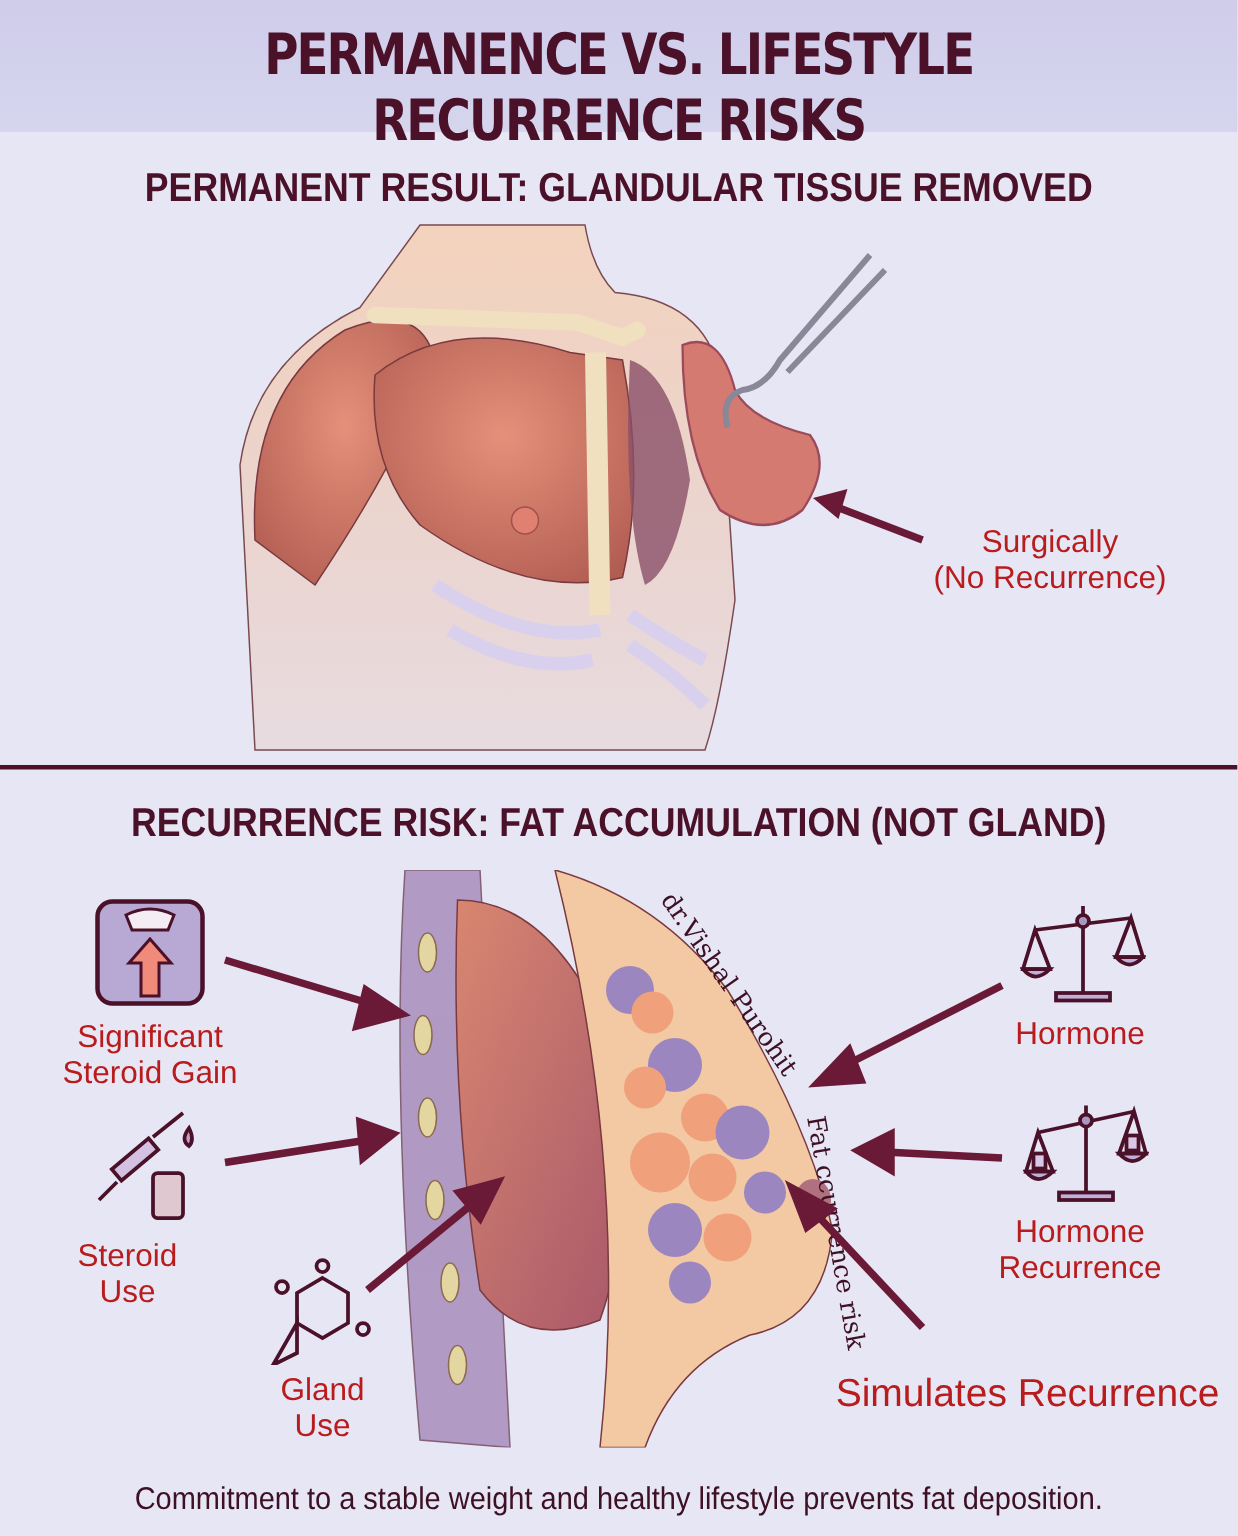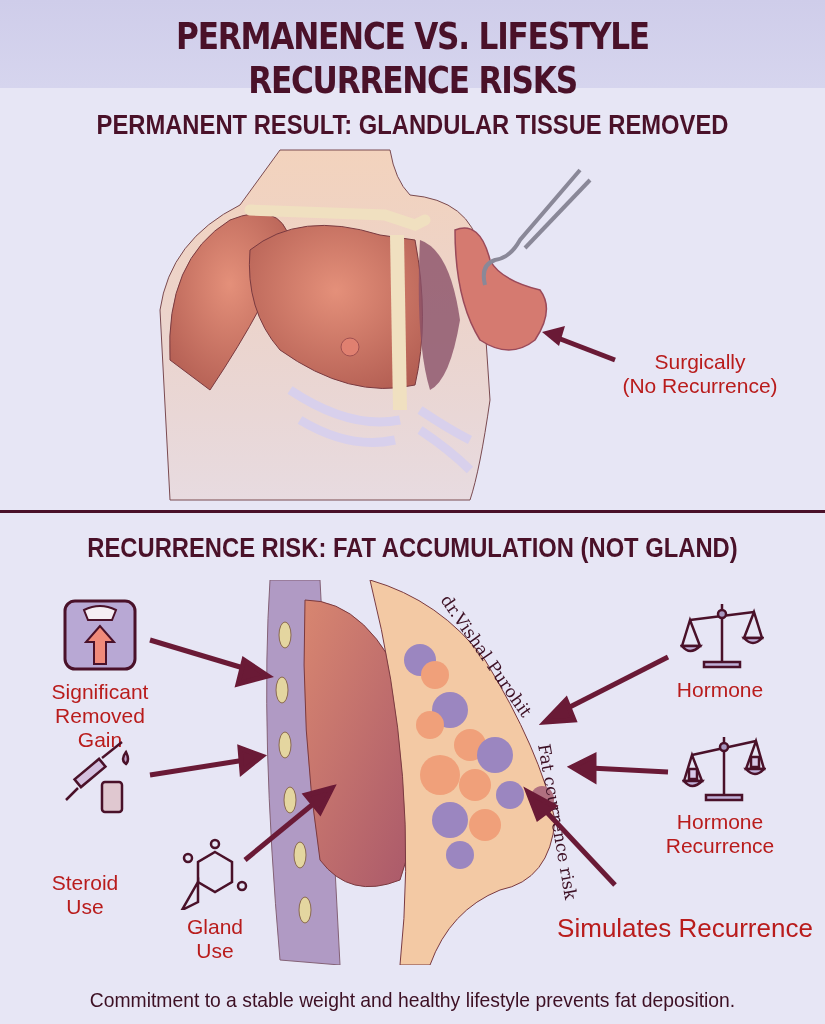--- a/index.html
+++ b/index.html
@@ -112,33 +112,33 @@
   </g>
 </svg>
 
 <svg style="left:62px;top:598px;" width="76" height="74" viewBox="0 0 76 74">
   <rect x="3" y="3" width="70" height="68" rx="10" fill="#b8a8d4" stroke="#4a1129" stroke-width="3"></rect>
   <path d="M22 12 Q38 4 54 12 L50 22 L26 22 Z" fill="#f4eef4" stroke="#4a1129" stroke-width="2"></path>
   <polygon points="38,28 24,44 32,44 32,66 44,66 44,44 52,44" fill="#f08a7a" stroke="#4a1129" stroke-width="2"></polygon>
 </svg>
 <div class="label" style="left:30px;top:680px;width:140px;">
   <div>Significant</div>
-  <div>Removed Gain</div>
+  <div>Steroid Gain</div>
 </div>
 
 <svg style="left:60px;top:740px;" width="80" height="75" viewBox="0 0 80 75">
   <g stroke="#4a1129" stroke-width="2.5" fill="#d4c0e0">
     <rect x="14" y="28" width="32" height="10" transform="rotate(-40 30 33)"></rect>
     <line x1="42" y1="18" x2="62" y2="2"></line>
     <line x1="6" y1="60" x2="18" y2="48"></line>
     <path d="M66 12 Q70 20 66 24 Q60 20 66 12 Z" fill="#c0a0c8"></path>
     <rect x="42" y="42" width="20" height="30" rx="3" fill="#e0c8d0"></rect>
   </g>
 </svg>
-<div class="label" style="left:35px;top:826px;width:100px;margin-top:45px;">
+<div class="label" style="left:35px;top:826px;width:100px;">
   <div>Steroid</div>
   <div>Use</div>
 </div>
 
 <svg style="left:180px;top:838px;" width="70" height="72" viewBox="0 0 70 72">
   <g stroke="#4a1129" stroke-width="2.5" fill="none">
     <polygon points="35,14 52,24 52,44 35,54 18,44 18,24"></polygon>
     <polygon points="18,44 18,64 2,72"></polygon>
     <circle cx="35" cy="6" r="4"></circle>
       <circle cx="62" cy="48" r="4"></circle>

